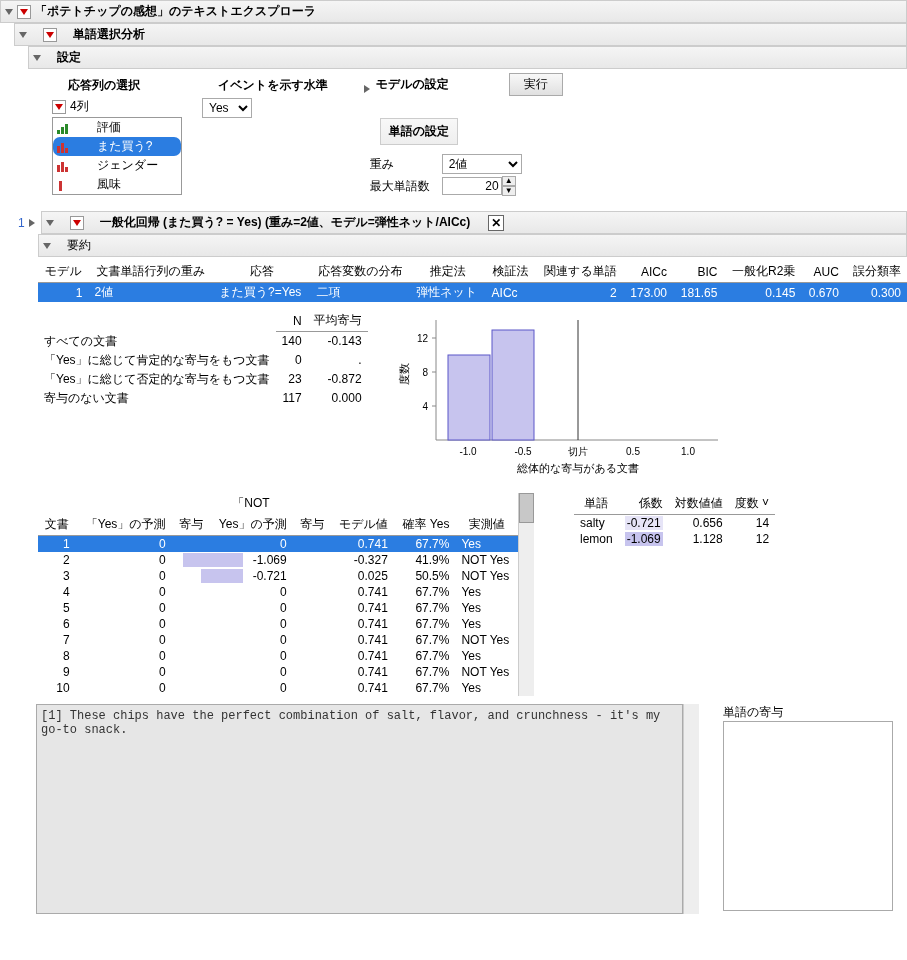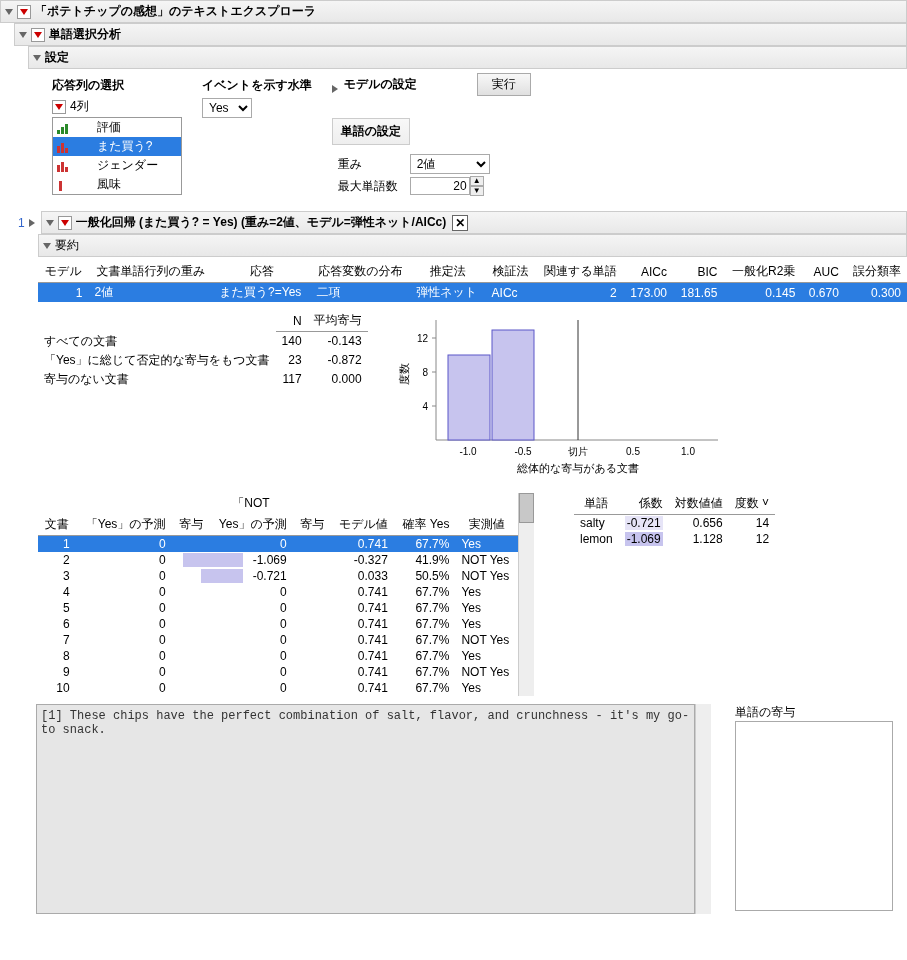--- a/index.html
+++ b/index.html
@@ -12,21 +12,21 @@
     width: 907px;
   }
   .section-header {
     background: linear-gradient(#f5f5f5, #e8e8e8);
     border: 1px solid #ccc;
     padding: 2px 4px;
     display: flex;
     align-items: center;
     font-weight: bold;
   }
-  .section-header.sub { font-weight: bold; }
+  .section-header.sub { font-weight: bold; gap: 12px; }
   .disclosure {
     display: inline-block;
     width: 0; height: 0;
     border-left: 4px solid transparent;
     border-right: 4px solid transparent;
     border-top: 6px solid #666;
     margin-right: 4px;
     cursor: pointer;
   }
   .disclosure.right {
@@ -57,21 +57,21 @@
     border: 1px solid #666;
     display: inline-flex;
     align-items: center;
     justify-content: center;
     font-weight: bold;
     margin-left: 6px;
     cursor: pointer;
     background: #fff;
   }
   .panel-body { padding: 4px 8px 8px 24px; }
-  .label-title { font-weight: bold; margin: 4px 0; }
+  .label-title { font-weight: bold; margin: 4px 16px; }
   .btn {
     background: linear-gradient(#f8f8f8,#e0e0e0);
     border: 1px solid #aaa;
     padding: 2px 14px;
     cursor: pointer;
     font-size: 12px;
   }
   select, input[type=text] {
     font-size: 12px;
     border: 1px solid #aaa;
@@ -83,21 +83,21 @@
     width: 130px;
     background: #fff;
   }
   .listbox .lb-item {
     padding: 1px 4px;
     display: flex;
     align-items: center;
     cursor: pointer;
     gap: 24px;
   }
-  .listbox .lb-item.selected { background: #2b7de1; color: #fff; }
+  .listbox .lb-item.selected { background: #2b7de1; color: #fff; border-radius: 7px; }
   .bar-icon { width: 12px; height: 10px; margin-right: 4px; display: inline-block; }
   .row { display: flex; align-items: flex-start; gap: 20px; }
   .th { color: #000; font-weight: normal; padding: 2px 6px; text-align: right; white-space: nowrap; border-bottom: 1px solid #999;}
   .th.left { text-align: center; }
   table { border-collapse: collapse; }
   td { padding: 1px 6px; }
   .sel-row td { background: #2b7de1; color: #fff; }
   .numcell { text-align: right; }
   .doc-table { width: 480px; }
   .doc-table td { white-space: nowrap; }
@@ -286,20 +286,25 @@
                 <td></td>
                 <td class="th">N</td>
                 <td class="th">平均寄与</td>
               </tr>
           <tr>
                 <td>すべての文書</td>
                 <td class="numcell">140</td>
                 <td class="numcell">-0.143</td>
               </tr>
           <tr>
+                <td>「Yes」に総じて肯定的な寄与をもつ文書</td>
+                <td class="numcell">0</td>
+                <td class="numcell">.</td>
+              </tr>
+          <tr>
                 <td>「Yes」に総じて否定的な寄与をもつ文書</td>
                 <td class="numcell">23</td>
                 <td class="numcell">-0.872</td>
               </tr>
           <tr>
                 <td>寄与のない文書</td>
                 <td class="numcell">117</td>
                 <td class="numcell">0.000</td>
               </tr>
         </tbody>
@@ -372,21 +377,21 @@
                 <td class="numcell">-0.327</td>
                 <td class="numcell">41.9%</td>
                 <td>NOT Yes</td>
               </tr>
               <tr>
                 <td class="numcell">3</td>
                 <td class="numcell">0</td>
                 <td></td>
                 <td class="numcell" style="position:relative"><span class="bar-neg" style="width:42px;position:absolute;right:50px;top:1px"></span>-0.721</td>
                 <td></td>
-                <td class="numcell">0.033</td>
+                <td class="numcell">0.025</td>
                 <td class="numcell">50.5%</td>
                 <td>NOT Yes</td>
               </tr>
               <tr>
                 <td class="numcell">4</td>
                 <td class="numcell">0</td>
                 <td></td>
                 <td class="numcell" style="position:relative">0</td>
                 <td></td>
                 <td class="numcell">0.741</td>
@@ -484,17 +489,17 @@
         </table>
     </div>
   </div>
 </div>
 
 <div style="display:flex;margin:8px 14px 0 36px;gap:24px">
   <div style="flex:1;display:flex">
     <div class="textarea-box" style="flex:1">[1] These chips have the perfect combination of salt, flavor, and crunchness - it's my go-to snack.</div>
     <div class="scroll-stub"></div>
   </div>
-  <div style="width:158px">
+  <div style="width:170px">
     <div>単語の寄与</div>
     <div class="wordbox"></div>
   </div>
 </div>
 
 </body></html>

